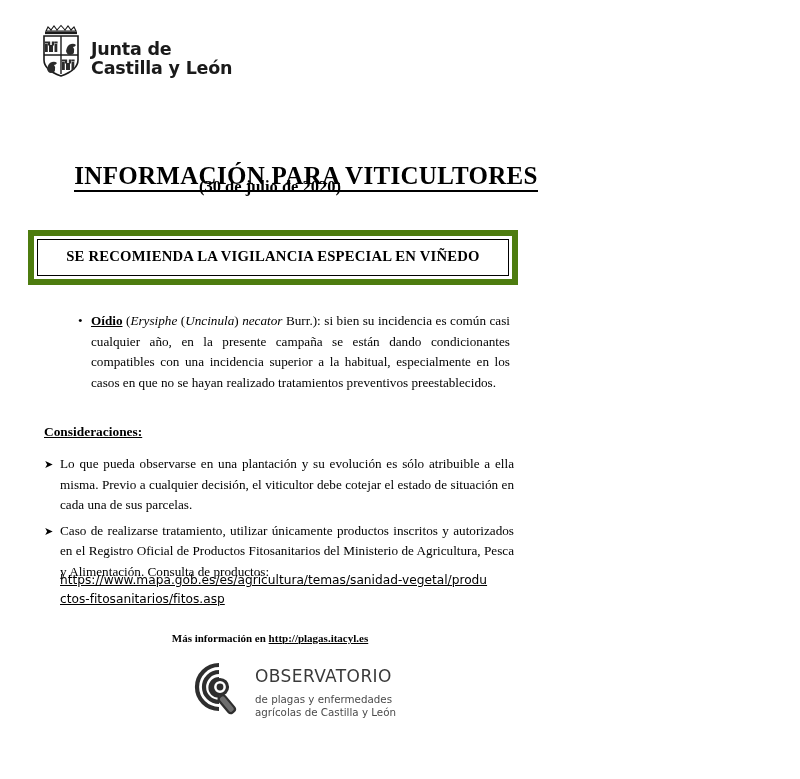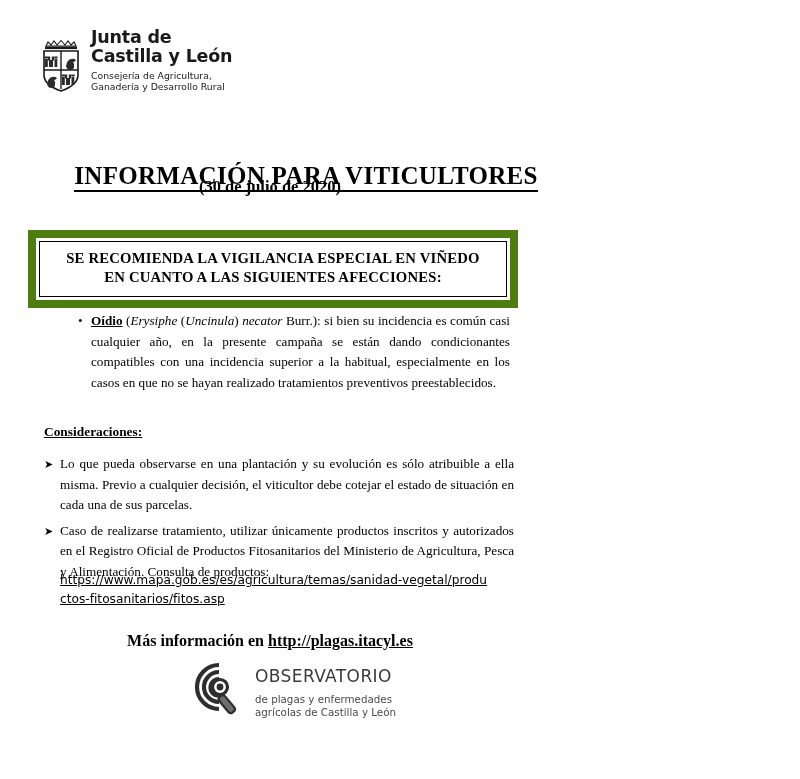--- a/index.html
+++ b/index.html
@@ -81,21 +81,21 @@
     font-weight: bold;
   }
 
   
   .notice-box {
     position: absolute;
     left: 28px;
     top: 230px;
     width: 490px;
     box-sizing: border-box;
-    border: 8px solid #4d7c0f;
+    border: 6px solid #4d7c0f;
     padding: 3px;
     background: #ffffff;
   }
   .notice-box-inner {
     border: 1px solid #000000;
     padding: 7px 10px 9px 10px;
     text-align: center;
     font-weight: bold;
     font-size: 14.7px;
     line-height: 19px;
@@ -176,21 +176,21 @@
     word-break: break-all;
   }
 
   
   .more-info {
     position: absolute;
     left: 0;
     top: 632px;
     width: 540px;
     text-align: center;
-    font-size: 16px;
+    font-size: 11px;
     font-weight: bold;
   }
   .more-info .link {
     text-decoration: underline;
   }
 
   
   .obs-logo {
     position: absolute;
     left: 189px;
@@ -266,32 +266,29 @@
       <rect x="28.8" y="35.5" width="2.2" height="4"></rect>
       <rect x="31.5" y="38" width="2.8" height="8"></rect>
       <rect x="31.2" y="35.5" width="3.4" height="2"></rect>
       <rect x="22" y="38" width="2.8" height="8"></rect>
       <rect x="21.6" y="35.5" width="3.4" height="2"></rect>
     </g>
   </svg>
   <div class="logo-text">
     <div class="logo-title">Junta de
 Castilla y León</div>
-    <div class="logo-sub">Consejería de Agricultura,
-Ganadería y Desarrollo Rural</div>
   </div>
 </div>
 
 <h1 class="doc-title"><span>INFORMACIÓN PARA VITICULTORES</span></h1>
 <div class="doc-subtitle">(30 de julio de 2020)</div>
 
 <div class="notice-box">
   <div class="notice-box-inner">
     <div>SE RECOMIENDA LA VIGILANCIA ESPECIAL EN VIÑEDO</div>
-    <div>EN CUANTO A LAS SIGUIENTES AFECCIONES:</div>
   </div>
 </div>
 
 <div class="pest-list">
   <div class="pest-item">
     <span class="dot">•</span>
     <span class="pest-name">Oídio</span><span> (</span><span class="sci">Erysiphe</span><span> (</span><span class="sci">Uncinula</span><span>) </span><span class="sci">necator</span><span> Burr.): </span><span>si bien su incidencia es común casi cualquier año, en la presente campaña se están dando condicionantes compatibles con una incidencia superior a la habitual, especialmente en los casos en que no se hayan realizado tratamientos preventivos preestablecidos.</span>
   </div>
 </div>
 

